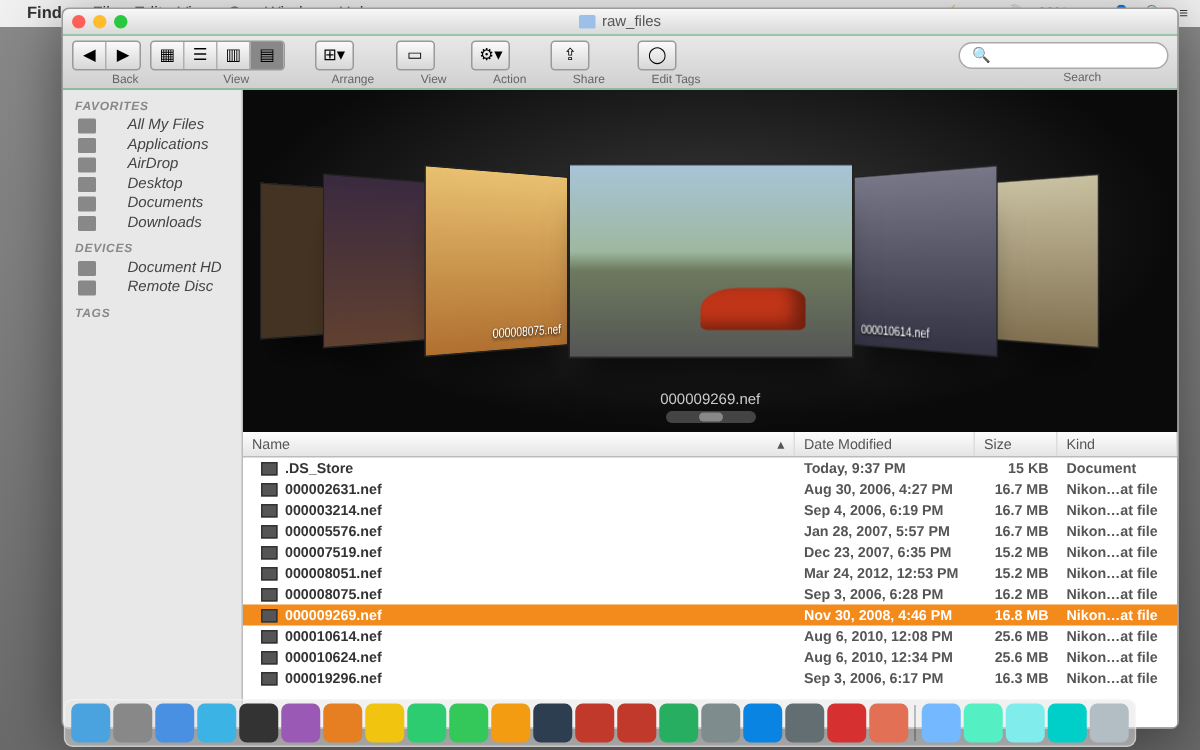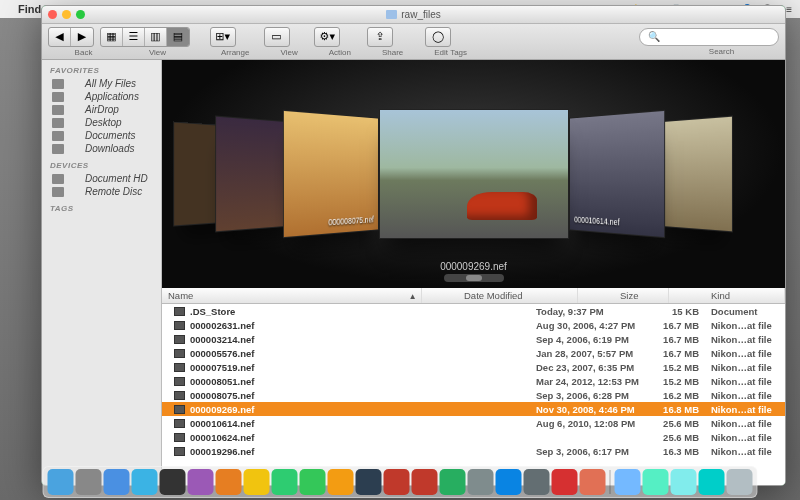--- a/index.html
+++ b/index.html
@@ -118,21 +118,21 @@
 .cf-right1 { width:120px; height:120px; transform: translateX(140px) rotateY(-50deg); z-index:5; background:linear-gradient(#778,#334); }
 .cf-right1 .cap { bottom:6px; left:6px; }
 .cf-right2 { width:100px; height:110px; transform: translateX(215px) rotateY(-55deg); z-index:3; background:linear-gradient(#c8c0a0,#807050); }
 .cap { position:absolute; color:#fff; font-size:9px; text-shadow:0 1px 2px #000; }
 .cf-caption { position:absolute; bottom:16px; width:100%; text-align:center; color:#ccc; font-size:10px; }
 .cf-scrollbar { position:absolute; bottom:6px; left:50%; transform:translateX(-50%); width:60px; height:8px; border-radius:4px; background:#444; }
 .cf-scrollbar::after { content:""; position:absolute; left:22px; top:1px; width:16px; height:6px; background:#888; border-radius:3px; }
 
 
 .table { flex:1; overflow:auto; font-size:9.5px; background:#fff; }
-.table-header { display:flex; background:linear-gradient(#fdfdfd,#e5e5e5); border-bottom:1px solid #bbb; position:sticky; top:0;gap:36px; }
+.table-header { display:flex; background:linear-gradient(#fdfdfd,#e5e5e5); border-bottom:1px solid #bbb; position:sticky; top:0; }
 .th, .td { padding:2px 6px; white-space:nowrap; overflow:hidden; text-overflow:ellipsis; }
 .col-name { flex:1; min-width:200px; }
 .col-date { width:120px; }
 .col-size { width:55px; text-align:right; }
 .col-kind { width:80px; }
 .th { color:#555; font-weight:400; border-right:1px solid #ddd; display:flex; align-items:center; gap:3px; }
 .row { display:flex; align-items:center; height:14px;font-weight:bold; }
 .row.selected { background:#f28a1c; color:#fff; }
 .td.col-name { display:flex; align-items:center; gap:5px; padding-left:12px; }
 .file-icon { width:11px; height:9px; background:#555; border:1px solid #333; flex-shrink:0; display:inline-block; }
@@ -388,20 +388,21 @@
               </div>
               <div class="td col-date">Aug 6, 2010, 12:08 PM</div>
               <div class="td col-size">25.6 MB</div>
               <div class="td col-kind">Nikon…at file</div>
             </div>
             <div class="row">
               <div class="td col-name">
                 <span class="file-icon"></span>
                 <span>000010624.nef</span>
               </div>
+              <div class="td col-date">Aug 6, 2010, 12:34 PM</div>
               <div class="td col-size">25.6 MB</div>
               <div class="td col-kind">Nikon…at file</div>
             </div>
             <div class="row">
               <div class="td col-name">
                 <span class="file-icon"></span>
                 <span>000019296.nef</span>
               </div>
               <div class="td col-date">Sep 3, 2006, 6:17 PM</div>
               <div class="td col-size">16.3 MB</div>

